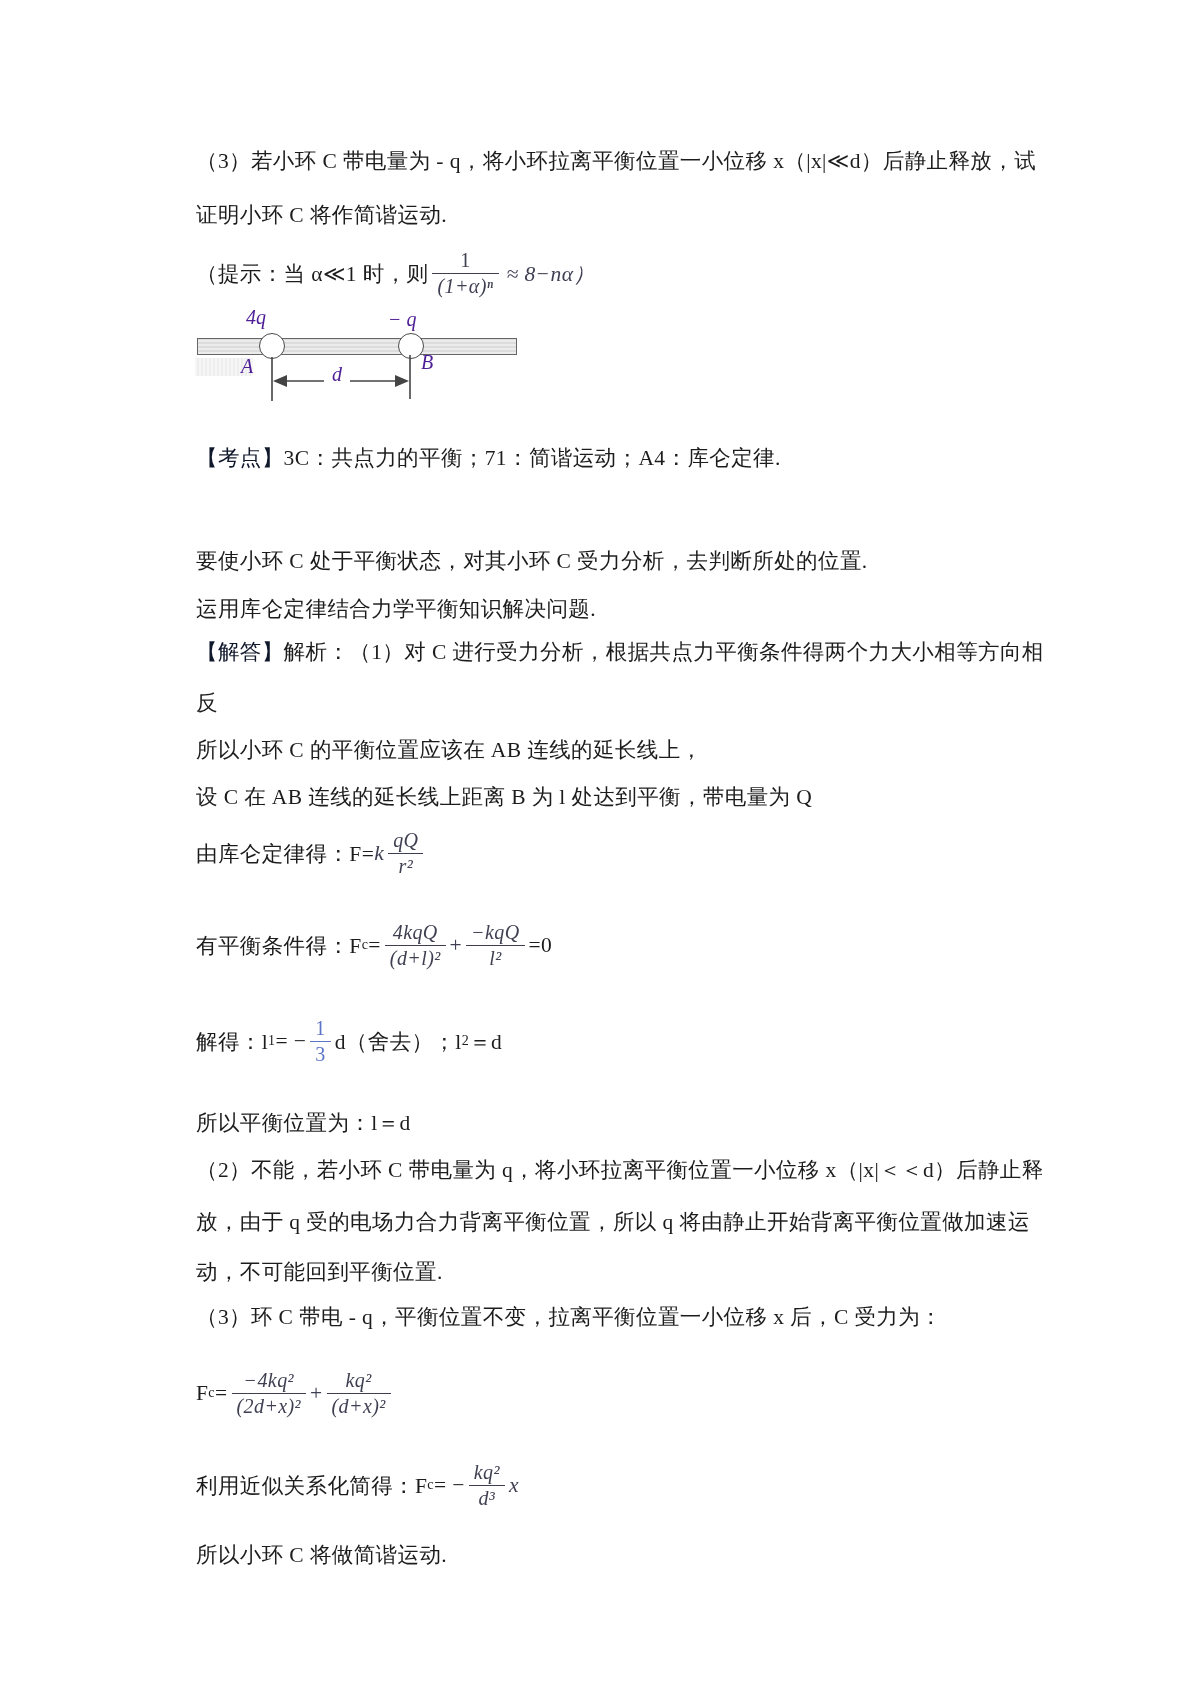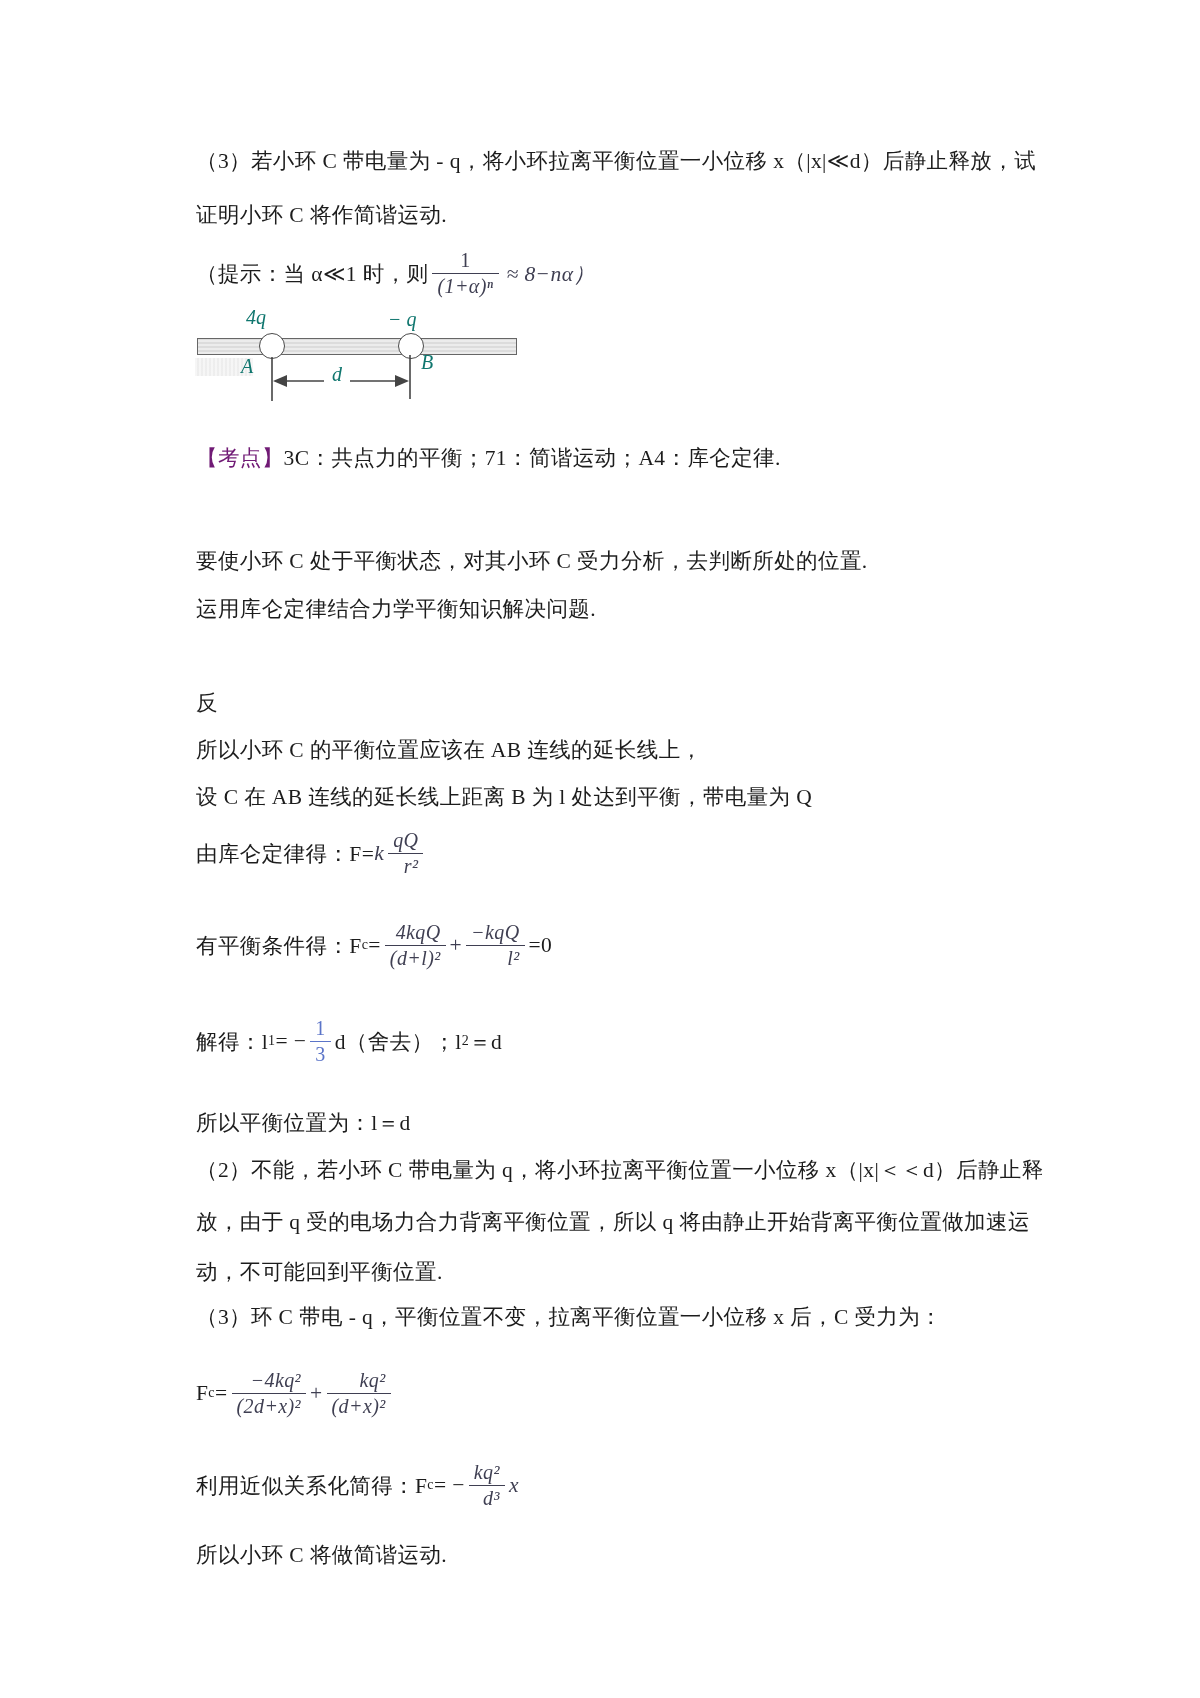--- a/index.html
+++ b/index.html
@@ -5,26 +5,26 @@
   html,body{margin:0;padding:0;background:#ffffff;}
   .page{
     position:relative;width:1200px;height:1698px;background:#ffffff;
     font-family:"Liberation Serif","DejaVu Serif",serif;
     color:#1c1c1c;overflow:hidden;
   }
   .tline{
     position:absolute;left:196px;width:860px;font-size:21.5px;
     white-space:nowrap;letter-spacing:0.4px;line-height:30px;
   }
-  .tag{color:#701a75;}
+  .tag{color:#0f172a;}
   .fline{
     position:absolute;left:196px;display:flex;align-items:center;
     height:70px;font-size:21.5px;white-space:nowrap;letter-spacing:0.4px;
   }
-  .math{font-style:italic;color:#3f3f52;text-align:right;}
+  .math{font-style:italic;color:#3f3f52;}
   .mup{font-style:normal;}
   .frac{
     display:inline-block;vertical-align:middle;text-align:center;
     line-height:1.15;margin:0 4px;font-size:20px;color:#3f3f52;
   }
   .frac .num{display:block;padding:0 5px 1px 5px;}
   .frac .den{display:block;border-top:1.6px solid #3f3f52;padding:1px 5px 0 5px;}
   .frac-blue{color:#5b74c8;}
   .frac-blue .den{border-top-color:#5b74c8;}
   sub{font-size:14px;}
@@ -34,21 +34,21 @@
     position:absolute;left:7px;top:35px;width:318px;height:15px;
     background:#e6e6e6;border:1px solid #666;
     background-image:repeating-linear-gradient(0deg,#ececec 0 2px,#dcdcdc 2px 4px);
   }
   .ring{
     position:absolute;width:24px;height:24px;border-radius:50%;
     background:#ffffff;border:1.8px solid #4a4a4a;top:30px;
   }
   .ring-a{left:69px;}
   .ring-b{left:208px;}
-  .flbl{position:absolute;font-size:20px;font-style:italic;color:#0f766e;}
+  .flbl{position:absolute;font-size:20px;font-style:italic;color:#4c1d95;}
   .charge-a{left:56px;top:3px;}
   .charge-b{left:198px;top:5px;}
   .point-a{left:51px;top:52px;}
   .point-b{left:231px;top:48px;}
   .dim-svg{position:absolute;left:68px;top:52px;}
   .dim-d{left:142px;top:60px;}
   .smudge{
     position:absolute;left:5px;top:55px;width:58px;height:18px;
     background:repeating-linear-gradient(90deg,#f2f2f2 0 2px,#e6e6e6 2px 4px);
     opacity:.7;
@@ -91,20 +91,23 @@
     <div class="flbl dim-d">d</div>
   </div>
 
   <div class="tline" style="top:443px">
     <span class="tag">【考点】</span><span>3C：共点力的平衡；71：简谐运动；A4：库仑定律.</span>
   </div>
 
   <div class="tline" style="top:594px">运用库仑定律结合力学平衡知识解决问题.</div>
   <div class="tline" style="top:546px">要使小环 C 处于平衡状态，对其小环 C 受力分析，去判断所处的位置.</div>
 
+  <div class="tline" style="top:637px">
+    <span class="tag">【解答】</span><span>解析：（1）对 C 进行受力分析，根据共点力平衡条件得两个力大小相等方向相</span>
+  </div>
   <div class="tline" style="top:688px">反</div>
   <div class="tline" style="top:735px">所以小环 C 的平衡位置应该在 AB 连线的延长线上，</div>
   <div class="tline" style="top:782px">设 C 在 AB 连线的延长线上距离 B 为 l 处达到平衡，带电量为 Q</div>
 
   <div class="fline" style="top:818px">
     <span>由库仑定律得：F= </span>
     <span class="math">k</span>
     <span class="frac">
       <span class="num math">qQ</span>
       <span class="den math">r²</span>

